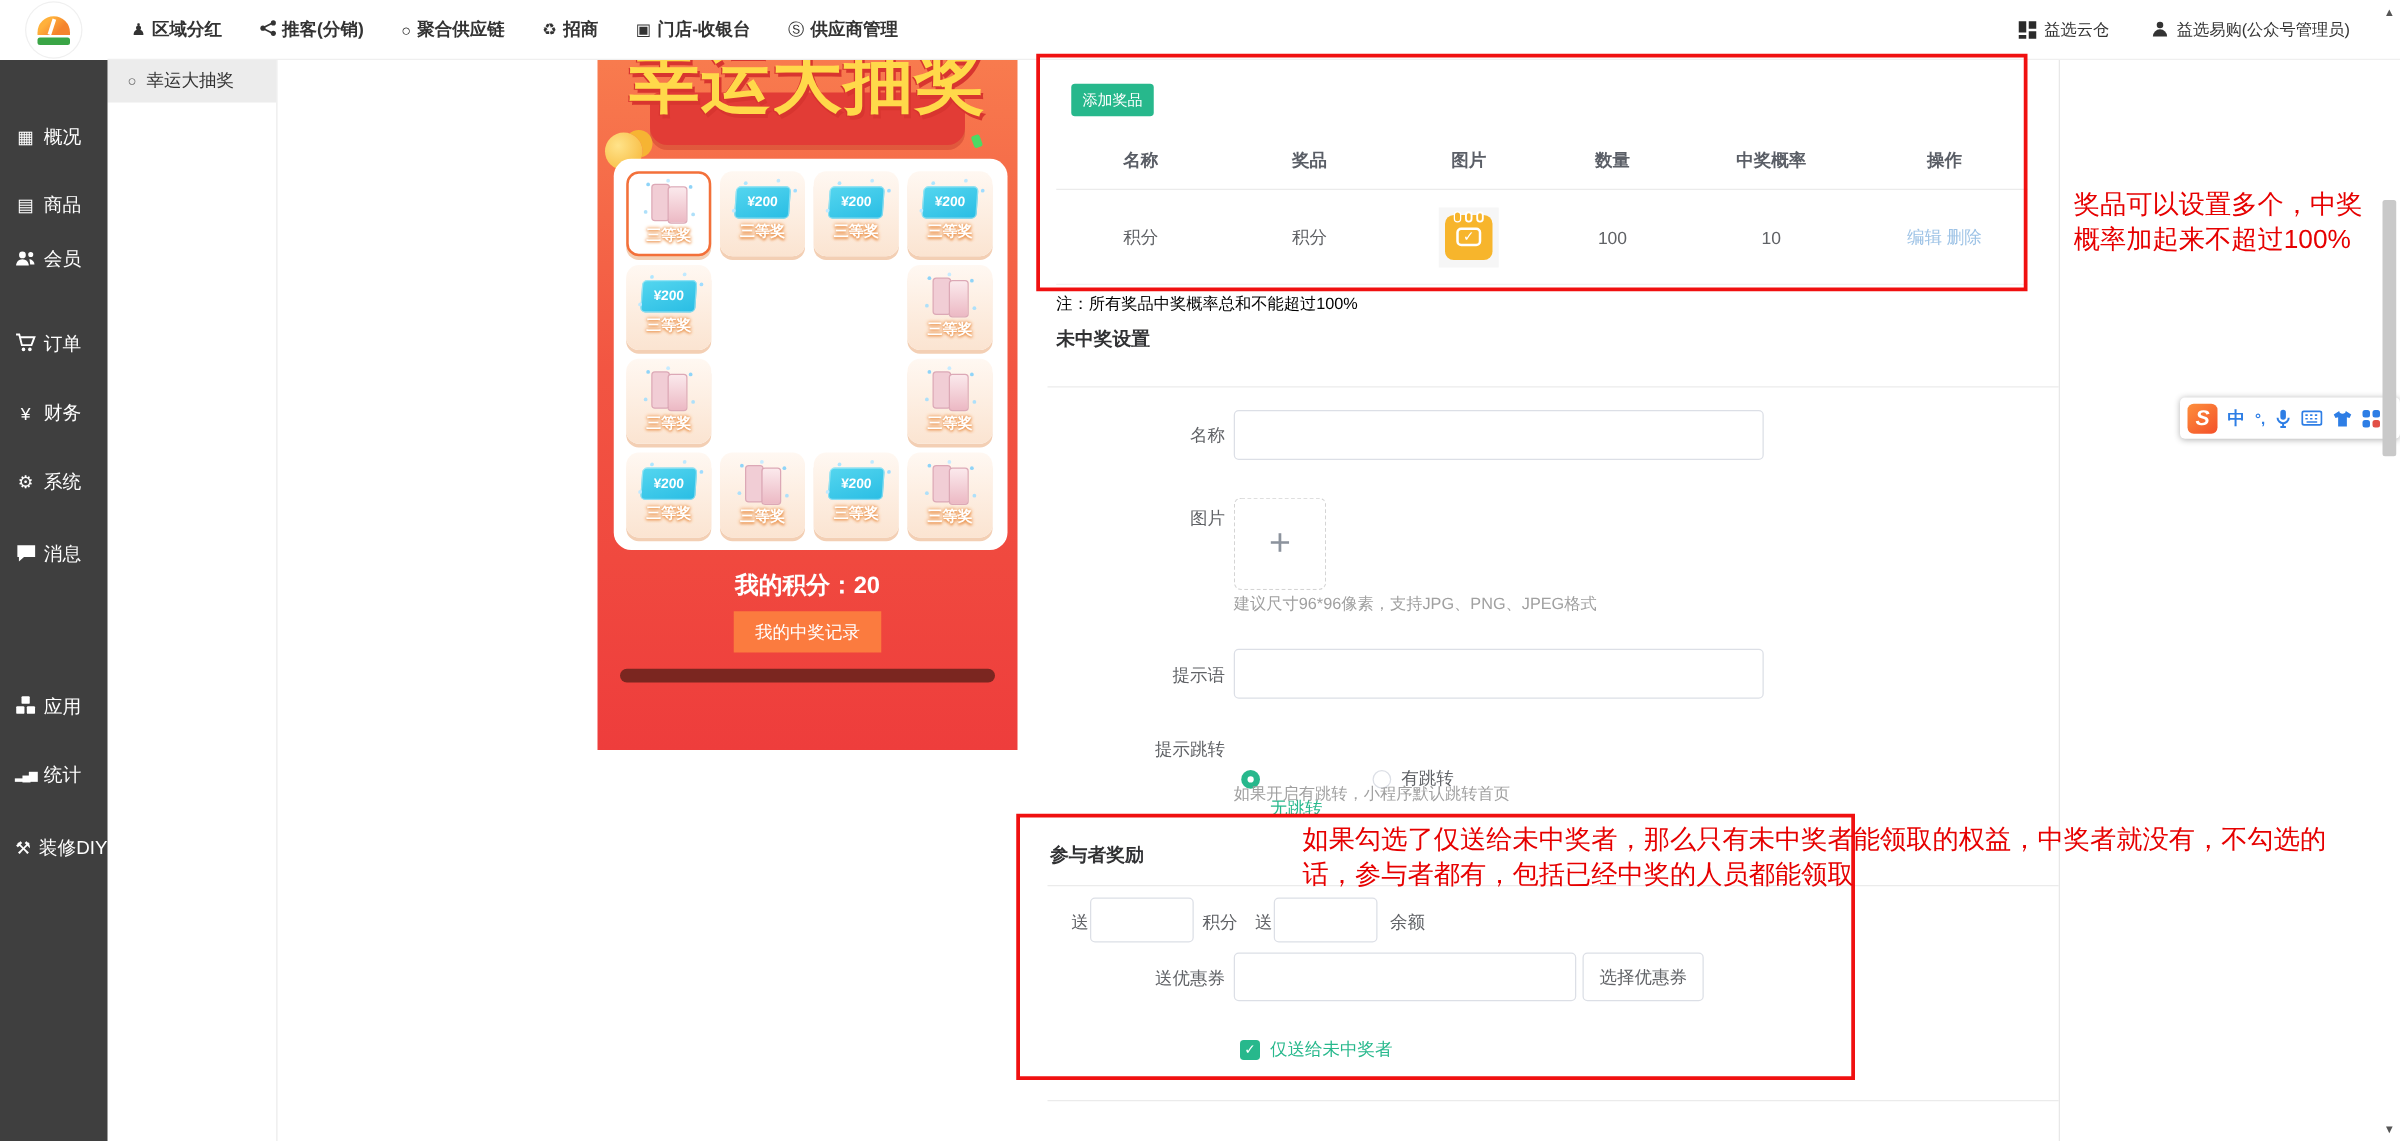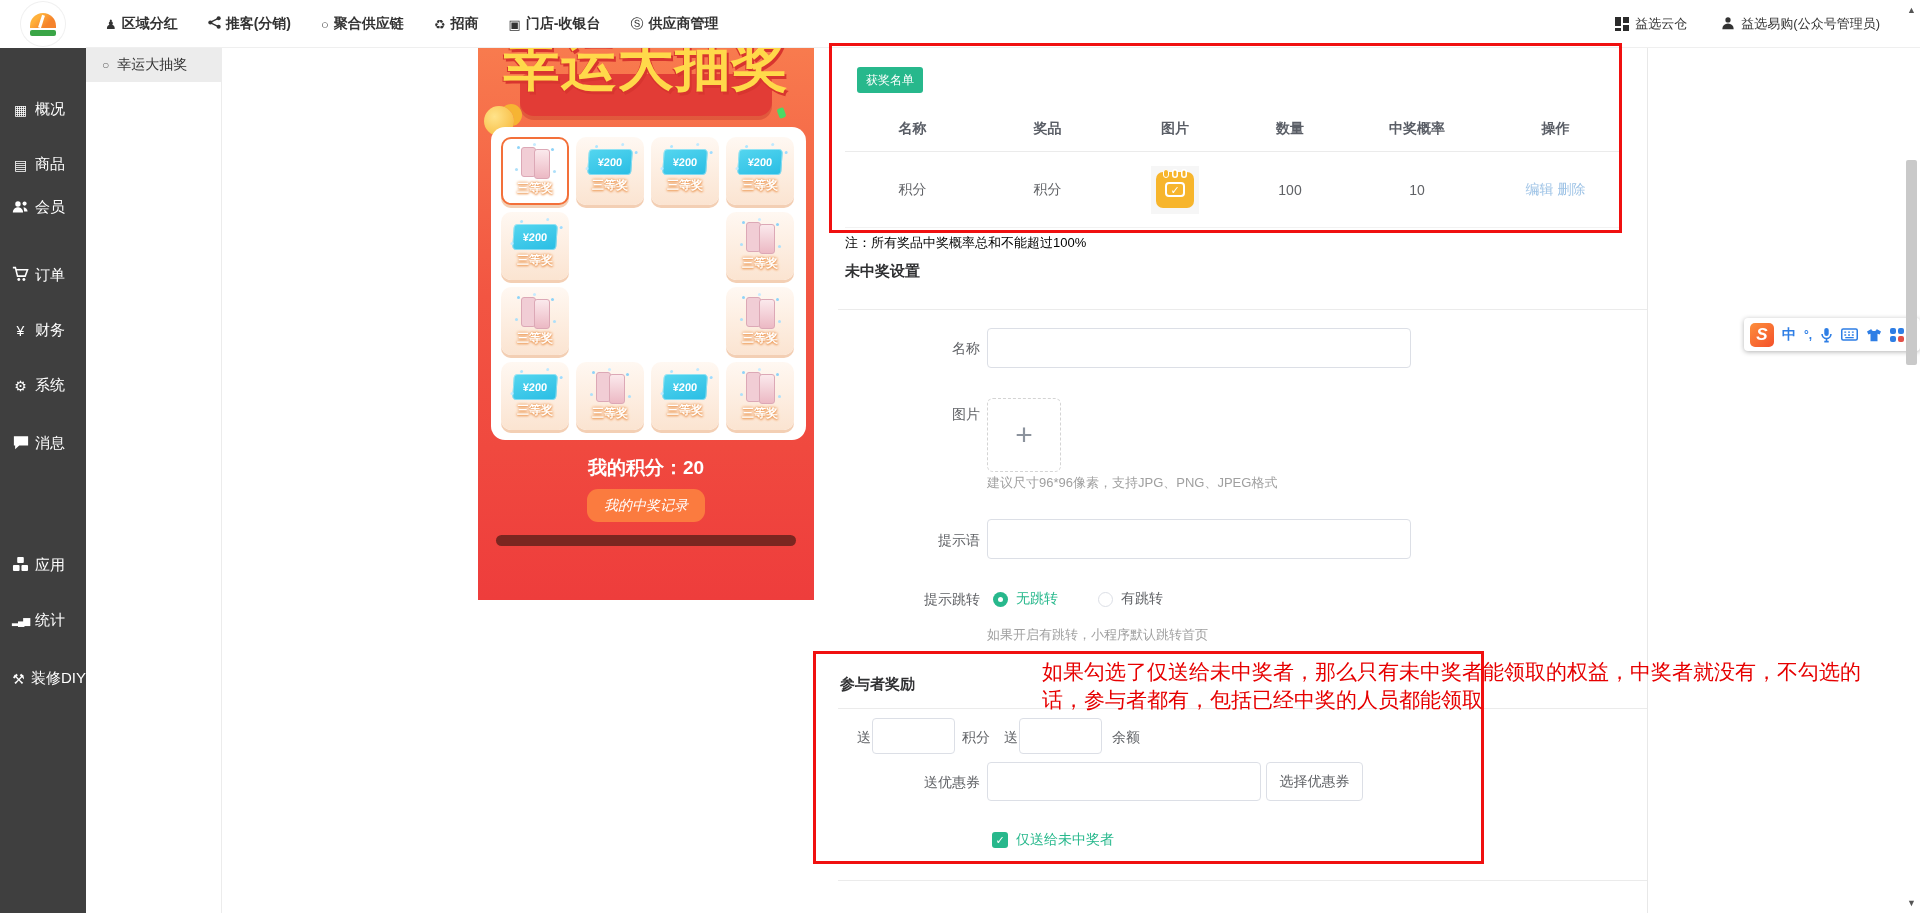--- a/index.html
+++ b/index.html
@@ -52,21 +52,21 @@
   .tile.sel { border:2px solid #f3703a; background:#fff; }
   .tlabel { font-size:12px; font-weight:700; color:#fff; text-shadow:0 0 3px #efa05f,0 0 3px #efa05f,0 1px 2px #e8914d; }
   .img-coupon { width:44px; height:26px; background:linear-gradient(160deg,#55d6ef,#29bde4); border-radius:4px; transform:skewX(-4deg); display:flex; align-items:center; justify-content:center; color:#fff; font-size:11px; font-weight:700; box-shadow:0 0 0 1px rgba(255,255,255,.4) inset; position:relative; }
   .img-coupon::after { content:""; position:absolute; left:6px; top:-4px; width:3px; height:3px; border-radius:50%; background:#aee6ff; box-shadow:26px -2px 0 #bfe9ff, 40px 6px 0 #9fdcff, -8px 22px 0 #bfe9ff; }
   .img-phone { position:relative; width:36px; height:32px; }
   .img-phone::before { content:""; position:absolute; left:4px; top:1px; width:13px; height:28px; border-radius:3px; background:#f1cdd5; border:1px solid #dca8b6; }
   .img-phone::after { content:""; position:absolute; left:17px; top:3px; width:14px; height:28px; border-radius:3px; background:linear-gradient(180deg,#fbe9ec,#ecb9c4); border:1px solid #dca8b6; }
   .img-phone .dots { position:absolute; left:0; top:0; width:3px; height:3px; border-radius:50%; background:#8fd4f8; box-shadow:34px 2px 0 #8fd4f8, -2px 22px 0 #aee0fa, 36px 24px 0 #aee0fa, 16px -3px 0 #c7ebff; }
   .pv-spin { position:absolute; left:84px; top:74px; width:146px; height:146px; border-radius:50%; background:repeating-linear-gradient(55deg,#f79a58 0 16px,#ef7c38 16px 32px); border:3px solid #ef7331; display:flex; flex-direction:column; align-items:center; justify-content:center; gap:4px; color:#fff; font-size:26px; font-weight:900; letter-spacing:10px; text-indent:10px; cursor:pointer; box-shadow:0 4px 6px rgba(200,60,10,.35); }
   .pv-points { position:absolute; left:0; top:407px; width:336px; text-align:center; color:#fff; font-size:19px; font-weight:700; }
-  .pv-records { position:absolute; left:109px; top:441px; width:118px; height:33px; background:#fb7b3f; border-radius:11px; color:#fff; font-size:14px; display:flex; align-items:center; justify-content:center; cursor:pointer;font-style:italic; }
+  .pv-records { position:absolute; left:109px; top:441px; width:118px; height:33px; background:#fb7b3f; border-radius:0; color:#fff; font-size:14px; display:flex; align-items:center; justify-content:center; cursor:pointer; }
   .pv-darkbar { position:absolute; left:18px; top:487px; width:300px; height:11px; border-radius:6px; background:#7b2620; }
   .pv-sheet { position:absolute; left:18px; top:497px; width:300px; height:60px; background:#fff; border-radius:10px 10px 0 0; }
   .pv-pill-row { position:absolute; left:0; top:14px; width:300px; display:flex; align-items:center; justify-content:center; gap:8px; }
   .pv-line { width:58px; height:2px; background:#f9824a; }
   .pv-pill { min-width:118px; height:27px; background:#f97c3e; border-radius:14px; color:#fff; font-size:14px; display:flex; align-items:center; justify-content:center; letter-spacing:3px; }
 
   
   .panel-border-right { position:absolute; left:1647px; top:48px; width:1px; height:865px; background:#e8e8e8; }
   .divider { position:absolute; left:838px; width:809px; height:1px; background:#ebebeb; }
   .red-rect { position:absolute; border:3px solid #f01010; z-index:40; pointer-events:none; }
@@ -85,21 +85,21 @@
   .tnote { position:absolute; left:845px; top:234px; font-size:13px; color:#000000; }
   .sec-title { position:absolute; font-size:15px; font-weight:700; color:#303133; }
   .flabel { position:absolute; font-size:14px; color:#606266; text-align:right; width:120px; }
   .finput { position:absolute; border:1px solid #dcdfe6; border-radius:4px; background:#fff; font-size:14px; color:#333; padding:0 10px; outline:none; }
   .upload-box { position:absolute; left:987px; top:398px; width:74px; height:74px; border:1px dashed #d4d4d4; border-radius:6px; display:flex; align-items:center; justify-content:center; color:#8c939d; font-size:30px; font-weight:300; cursor:pointer; background:#fff; }
   .hint { position:absolute; font-size:13px; color:#a0a0a0; }
   .radio-row { position:absolute; left:993px; top:590px; display:flex; align-items:center; gap:8px; font-size:14px; }
   .radio-on { width:15px; height:15px; border-radius:50%; background:#27b88c; position:relative; cursor:pointer; }
   .radio-on::after { content:""; position:absolute; left:5px; top:5px; width:5px; height:5px; border-radius:50%; background:#fff; }
   .radio-off { width:15px; height:15px; border-radius:50%; border:1px solid #dcdfe6; background:#fff; cursor:pointer; }
-  .lbl-green { color:#27b88c; }
+  .lbl-green { color:#27b88c;margin-top:48px; }
   .lbl-gray { color:#606266; }
   .inline-lbl { position:absolute; font-size:14px; color:#606266; }
   .btn-outline { position:absolute; left:1266px; top:762px; width:97px; height:39px; border:1px solid #dcdfe6; border-radius:4px; background:#fff; color:#606266; font-size:14px; display:flex; align-items:center; justify-content:center; cursor:pointer; }
   .chk-row { position:absolute; left:992px; top:831px; display:flex; align-items:center; gap:8px; cursor:pointer; }
   .chk-box { width:16px; height:16px; background:#27b88c; border-radius:3px; color:#fff; font-size:11px; line-height:16px; text-align:center; }
   .chk-lbl { font-size:14px; color:#27b88c; }
 
   
   .ann { position:absolute; color:#e60000; font-size:21px; line-height:28px; white-space:nowrap; z-index:45; }
 
@@ -323,21 +323,21 @@
       </div>
     </div>
 
     <div class="pv-points">我的积分：20</div>
     <div class="pv-records">我的中奖记录</div>
     <div class="pv-darkbar"></div>
   </div>
 
   <div class="panel-border-right"></div>
 
-  <div class="btn-green">获奖名单</div>
+  <div class="btn-green">添加奖品</div>
 
   <div class="ptable">
     <div class="prow head">
       <div class="pc pc1">名称</div>
       <div class="pc pc2">奖品</div>
       <div class="pc pc3">图片</div>
       <div class="pc pc4">数量</div>
       <div class="pc pc5">中奖概率</div>
       <div class="pc pc6">操作</div>
     </div>
@@ -404,20 +404,24 @@
   <div class="chk-row">
     <span class="chk-box">✓</span>
     <span class="chk-lbl">仅送给未中奖者</span>
   </div>
 
   <div class="divider" style="top:880px"></div>
 
   <div class="red-rect" style="left:829px;top:43px;width:793px;height:190px"></div>
   <div class="red-rect" style="left:813px;top:651px;width:671px;height:213px"></div>
 
+  <div class="ann" style="left:1659px;top:150px">
+    <div>奖品可以设置多个，中奖</div>
+    <div>概率加起来不超过100%</div>
+  </div>
   <div class="ann" style="left:1042px;top:658px">
     <div>如果勾选了仅送给未中奖者，那么只有未中奖者能领取的权益，中奖者就没有，不勾选的</div>
     <div>话，参与者都有，包括已经中奖的人员都能领取</div>
   </div>
 
   <div class="ime">
     <div class="ime-s">S</div>
     <span class="ime-ic">中</span>
     <span class="ime-ic" style="font-size:12px">°,</span>
     <span class="ime-ic">

